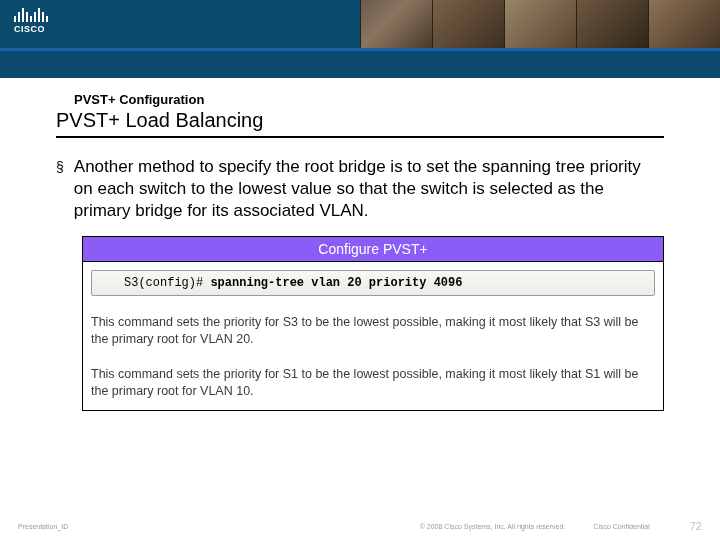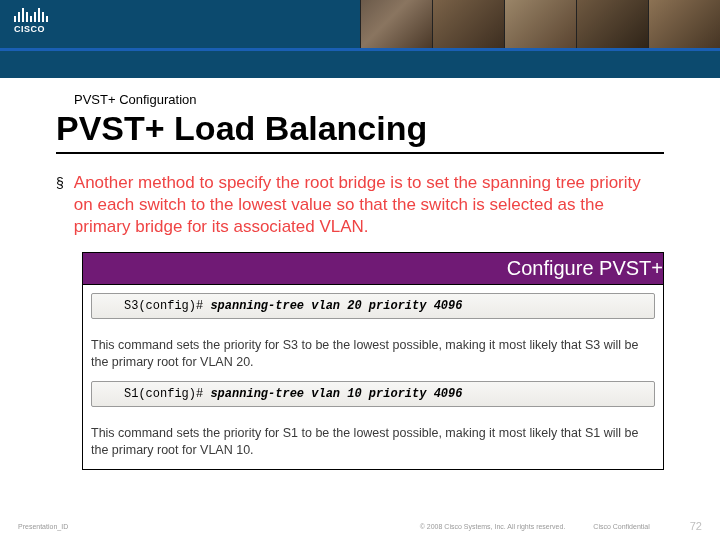--- a/index.html
+++ b/index.html
@@ -62,78 +62,78 @@
     position: absolute;
     left: 0; right: 0; top: 48px;
     height: 3px;
     background: #1a5fb4;
   }
   .content {
     padding: 14px 56px 0 56px;
   }
   .kicker {
     font-size: 13px;
-    font-weight: normal;
+    font-weight: bold;
     color: #000;
     margin-bottom: 2px;
     padding-left: 18px;
   }
   .title {
-    font-size: 34px;
-    font-weight: bold;
+    font-size: 20px;
+    font-weight: normal;
     color: #000;
     border-bottom: 2px solid #000;
     padding-bottom: 4px;
     margin-bottom: 18px;
   }
   .bullet-row {
     display: flex;
     gap: 10px;
     margin-bottom: 14px;
   }
   .bullet-mark {
     font-size: 14px;
     line-height: 22px;
     color: #000;
   }
   .bullet-text {
     font-size: 17px;
     line-height: 22px;
-    color: #ef4444;
+    color: #000000;
   }
   .panel {
     margin-left: 26px;
     width: 582px;
     border: 1px solid #000;
     background: #fff;
   }
   .panel-title {
-    background: #701a75;
+    background: #8b5cf6;
     color: #fff;
-    font-size: 20px;
-    text-align: right;
+    font-size: 14px;
+    text-align: center;
     padding: 4px 0;
     border-bottom: 1px solid #000;
   }
   .panel-body {
     padding: 8px 8px 6px 8px;
   }
   .cli-box {
     border: 1px solid #9a9a9a;
     background: linear-gradient(#f7f7f5, #ecebe7);
     padding: 5px 8px;
     font-family: "Courier New", monospace;
     font-size: 12px;
     color: #000;
     margin-bottom: 4px;
     border-radius: 2px;
     white-space: nowrap;
   }
   .cli-box .prompt { font-weight: normal; margin-left: 24px; }
-  .cli-box .cmd { font-weight: bold; font-style: italic; }
+  .cli-box .cmd { font-weight: bold; }
   .panel-note {
     font-family: Arial, sans-serif;
     font-size: 12.5px;
     color: #3a3a3a;
     line-height: 1.35;
     margin: 18px 0 10px 0;
   }
   .footer {
     position: absolute;
     left: 0; right: 0; bottom: 8px;
@@ -190,25 +190,20 @@
     <div class="panel-title">Configure PVST+</div>
     <div class="panel-body">
 
       <div class="cli-box">
         <span class="prompt">S3(config)#</span>
         <span> </span>
         <span class="cmd">spanning-tree vlan 20 priority 4096</span>
       </div>
       <div class="panel-note">This command sets the priority for S3 to be the lowest possible, making it most likely that S3 will be the primary root for VLAN 20.</div>
 
-      <div class="cli-box">
-        <span class="prompt">S1(config)#</span>
-        <span> </span>
-        <span class="cmd">spanning-tree vlan 10 priority 4096</span>
-      </div>
       <div class="panel-note" style="margin-bottom:4px">This command sets the priority for S1 to be the lowest possible, making it most likely that S1 will be the primary root for VLAN 10.</div>
 
     </div>
   </div>
 </div>
 
 <div class="footer">
   <span class="fid">Presentation_ID</span>
   <span class="spacer"></span>
   <span class="copy">© 2008 Cisco Systems, Inc. All rights reserved.</span>

